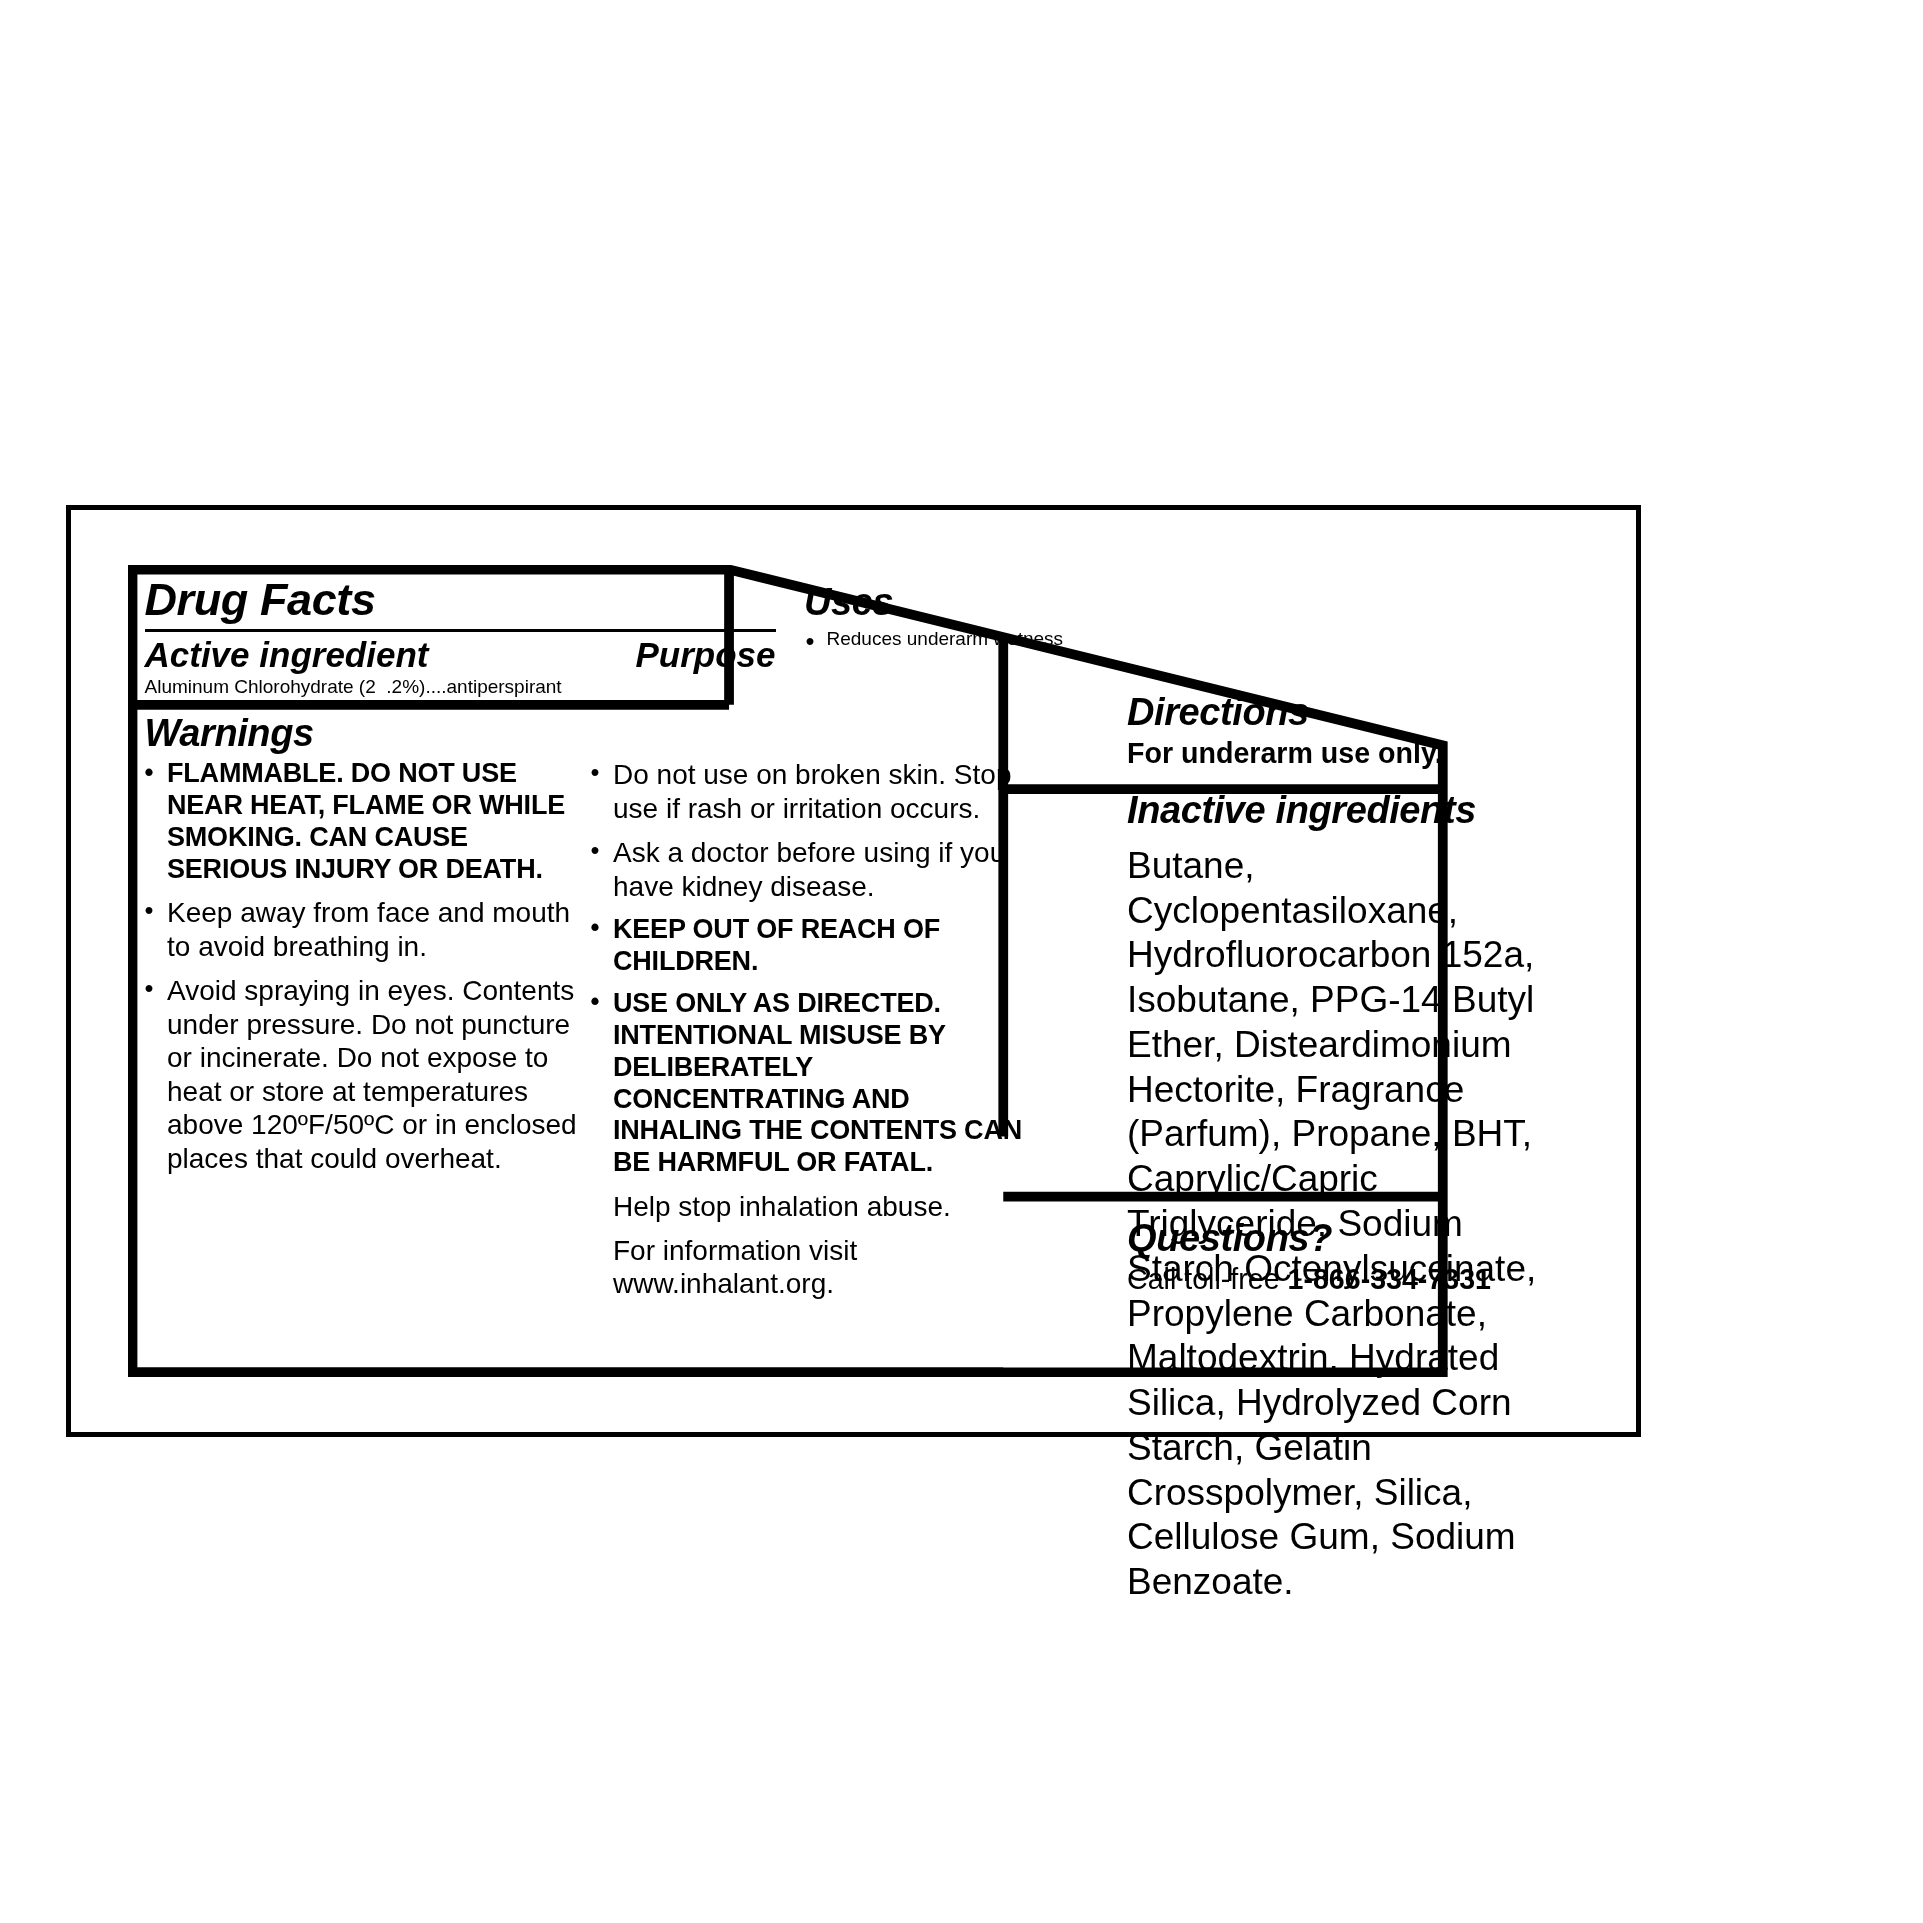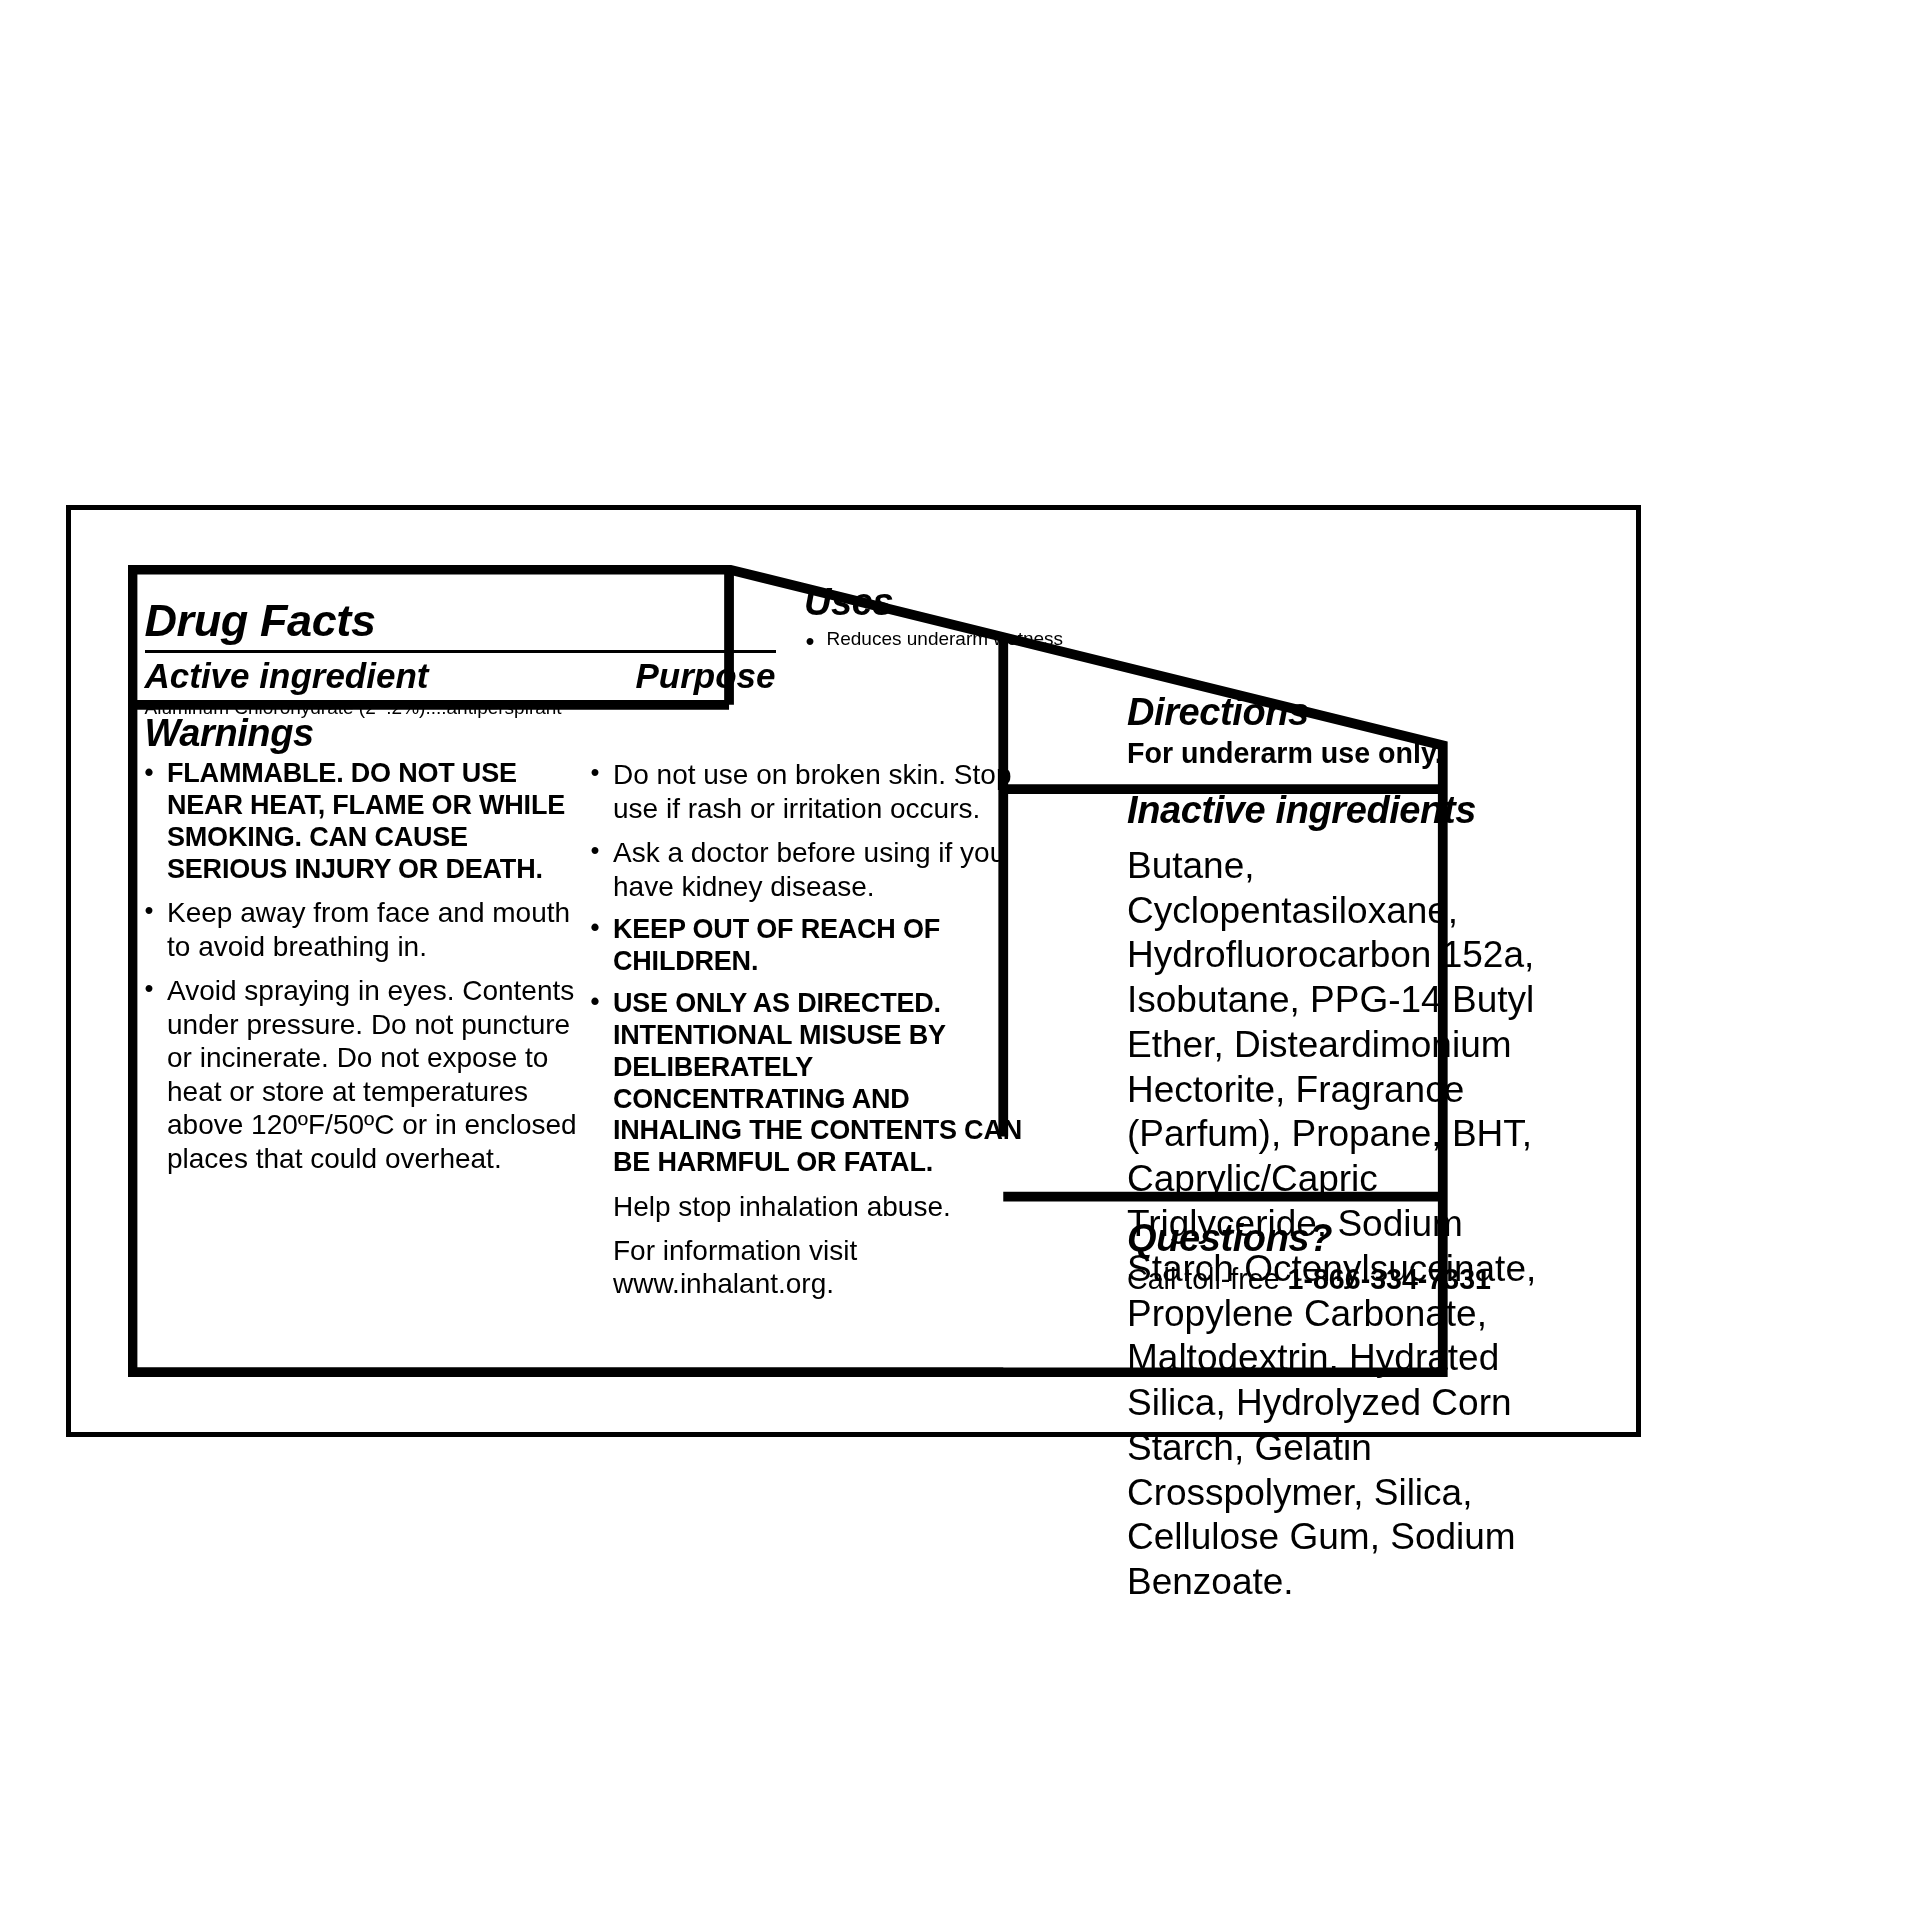--- a/index.html
+++ b/index.html
@@ -57,21 +57,20 @@
     left: 16.5px;
     top: 10.5px;
     width: 631px;
   }
   .title-drugfacts {
     font-weight: bold;
     font-style: italic;
     font-size: 45px;
     line-height: 1.05;
     letter-spacing: -0.4px;
-    margin-top: 21px;
   }
   .rule-thin {
     border-bottom: 3px solid #000;
     margin: 6px 0 4.5px 0;
   }
   .ai-row {
     display: flex;
     justify-content: space-between;
     align-items: baseline;
     font-style: italic;

